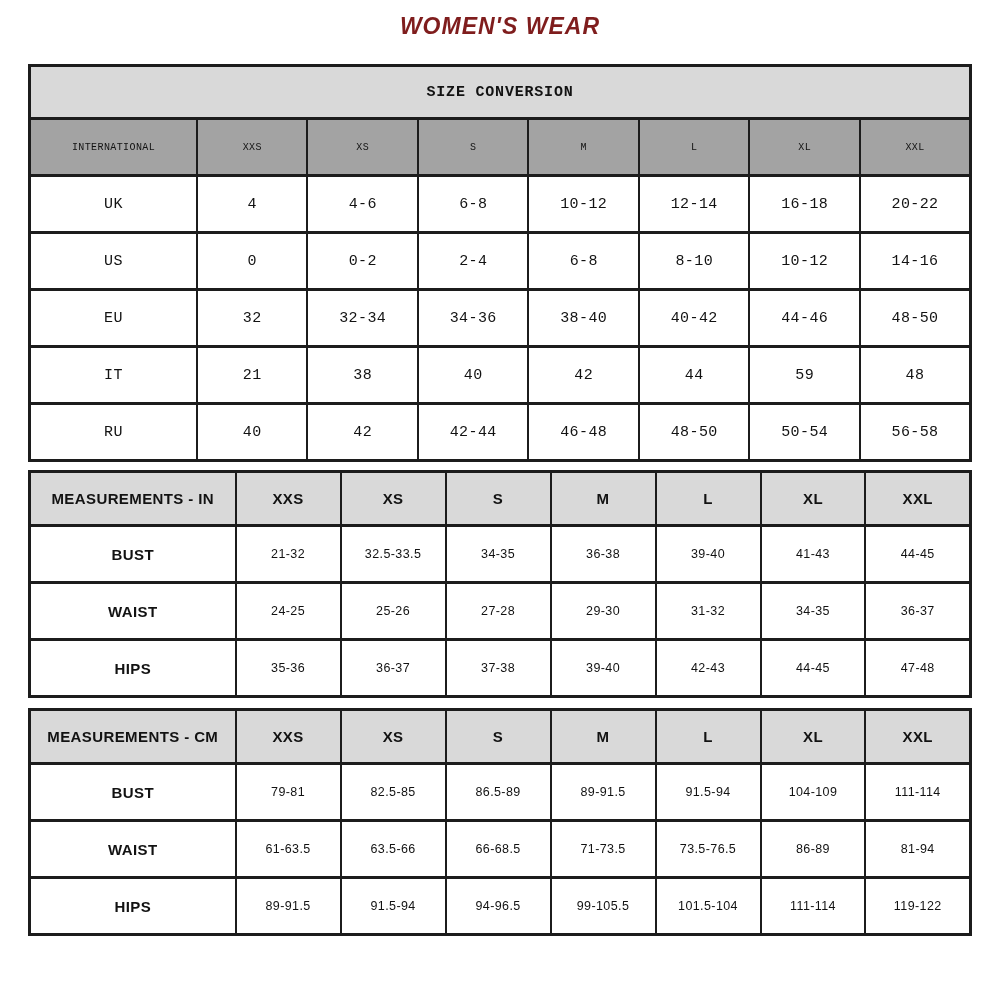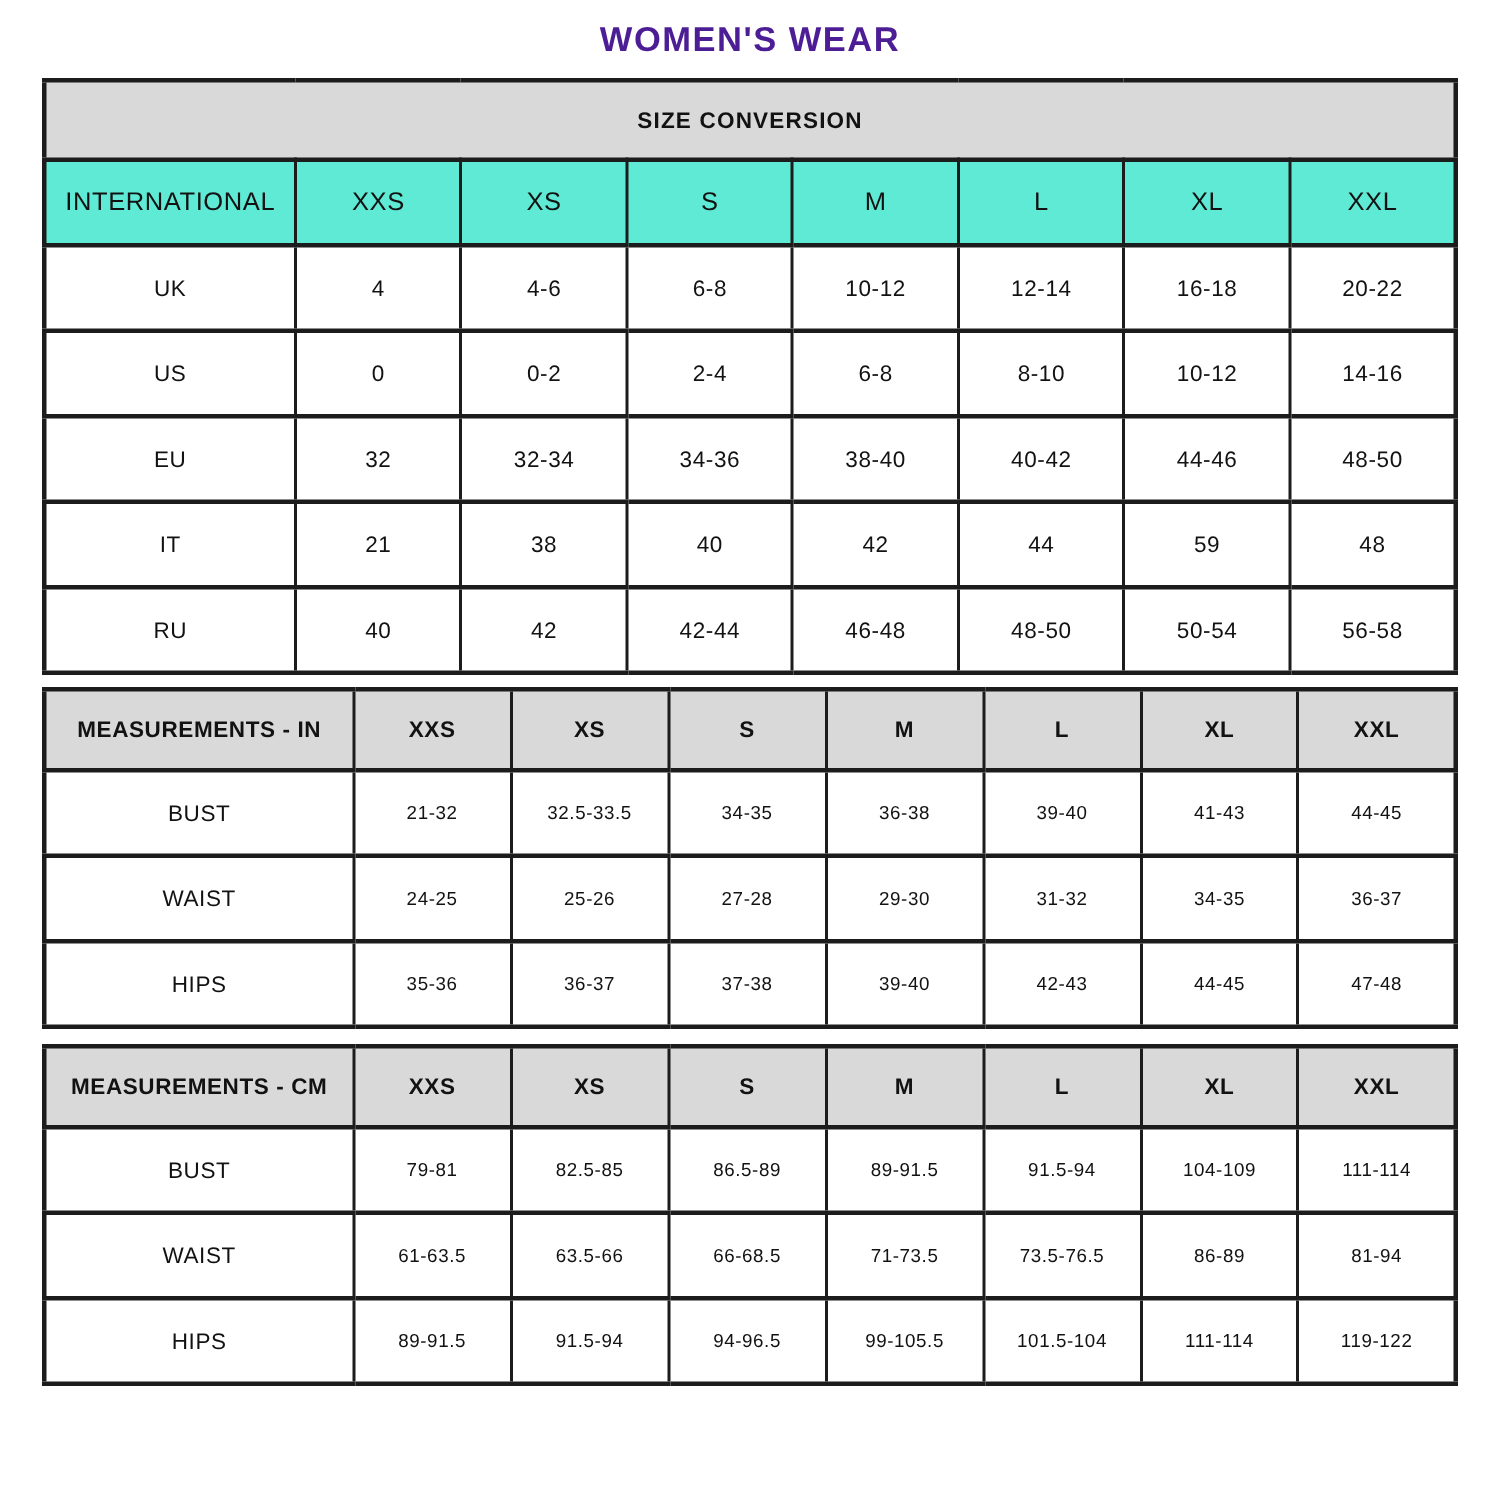--- a/index.html
+++ b/index.html
@@ -13,31 +13,32 @@
     width:1000px;height:1000px;overflow:hidden;
     background:#ffffff;color:var(--text);
     font-family:"Liberation Sans", sans-serif;
   }
   .page{padding:0 28px;}
   h1.page-title{
     text-align:center;
     font-size:23px;
     font-weight:bold;
     letter-spacing:1px;
-    margin:13px 0 12px 0;
-    color:#4c1d95;
+    margin:13px 0 24px 0;
+    color:#7f1d1d;
+    font-style:italic;
   }
   table.tbl{
     width:100%;
     border-collapse:collapse;
     table-layout:fixed;
     border:3px solid var(--border);
     background:#fff;
   }
-  table.t1{margin-bottom:8px;}
+  table.t1{margin-bottom:8px;font-family:Liberation Mono, monospace;}
   table.t2{margin-bottom:10px;}
   .tbl th,.tbl td{
     border:2px solid var(--border);
     border-top-width:3px;
     border-bottom-width:3px;
     text-align:center;
     vertical-align:middle;
     padding:0 2px;
     font-weight:normal;
     letter-spacing:0.4px;
@@ -60,27 +61,27 @@
     letter-spacing:0.8px;
   }
   
   tr.head-row.gray th{
     background:var(--header-bg);
     font-weight:bold;
     font-size:15px;
   }
   
   .t1 tr.head-row th{
-    font-size:17px;
+    font-size:10px;
     font-weight:normal;
-    background:#5eead4;
+    background:#a3a3a3;
   }
   .t1 td{font-size:15px;}
   .t1 th.label-cell{font-size:15px;}
-  .t2 th.label-cell{font-size:15px;font-weight:normal;background:#fff;}
+  .t2 th.label-cell{font-size:15px;font-weight:bold;background:#fff;}
   .t2 tr.head-row.gray th.label-cell{font-weight:bold;background:var(--header-bg);}
   .t2 td{font-size:12.5px;}
 </style>
 </head>
 <body>
 
 <div class="page">
   <h1 class="page-title">WOMEN'S WEAR</h1>
 
   <table class="tbl t1">

